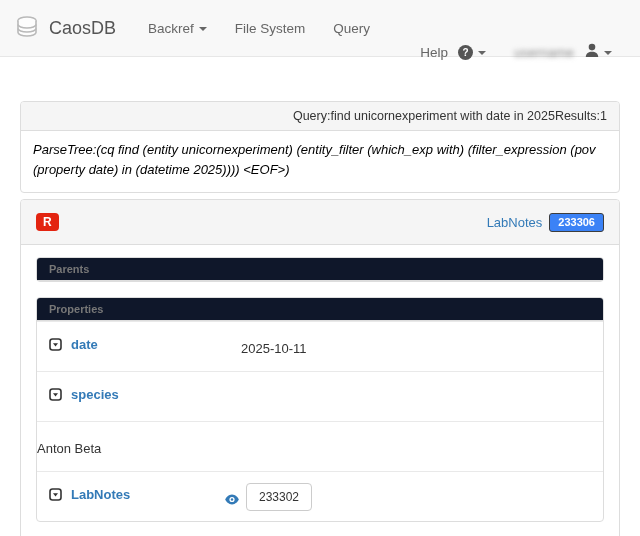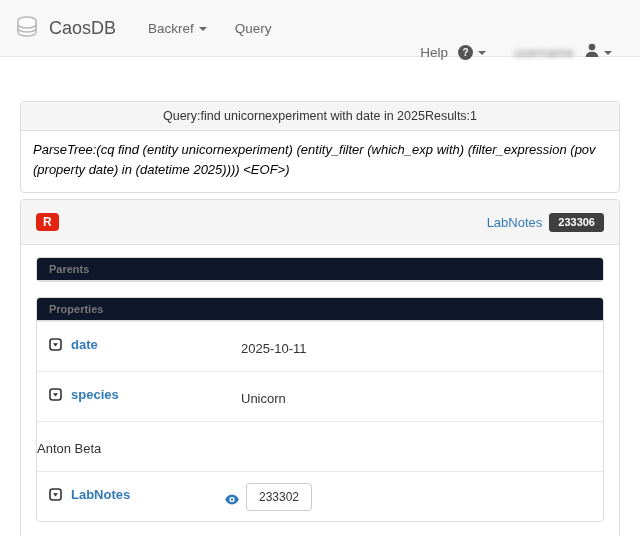--- a/index.html
+++ b/index.html
@@ -77,21 +77,21 @@
   .panel-heading {
     background: #f5f5f5;
     border-bottom: 1px solid #ddd;
     border-radius: 3px 3px 0 0;
   }
 
   
   .query-panel .panel-heading {
     padding: 7px 12px;
     display: flex;
-    justify-content: center;
+    justify-content: flex-end;
     font-size: 12.5px;
     color: #333;
   }
   .query-panel .panel-body {
     padding: 9px 12px 12px 12px;
     font-size: 13px;
     line-height: 1.55;
     color: #000000;
     font-style: italic;
   }
@@ -111,21 +111,21 @@
     font-weight: bold;
     font-size: 12px;
     padding: 3px 7px;
     border-radius: 4px;
     line-height: 1;
     cursor: pointer;
   }
   .heading-right { display: flex; align-items: center; gap: 7px; }
   a.link { color: #337ab7; text-decoration: none; cursor: pointer; }
   .id-badge {
-    background: #404040;
+    background: #3b82f6;
     border: 1px solid #3d3d3d;
     color: #fff;
     font-size: 11px;
     font-weight: bold;
     padding: 3px 8px;
     border-radius: 3px;
     line-height: 1;
     cursor: pointer;
   }
   .entity-body { padding: 12px 15px; }
@@ -194,20 +194,23 @@
       </svg>
     </span>
     <span class="brand-text">CaosDB</span>
   </div>
 
   <div class="nav-item">
     <span>Backref</span>
     <span class="caret"></span>
   </div>
   <div class="nav-item">
+    <span>File System</span>
+  </div>
+  <div class="nav-item">
     <span>Query</span>
   </div>
 
   <div class="nav-right">
     <div class="nav-item">
       <span>Help</span>
       <span class="help-circle">?</span>
       <span class="caret"></span>
     </div>
     <div class="nav-item">
@@ -269,23 +272,20 @@
         <div class="prop-row">
           <div class="prop-left">
             <span class="collapse-icon">
               <svg width="13" height="13" viewBox="0 0 13 13">
                 <rect x="1" y="1" width="11" height="11" rx="2.5" fill="#fff" stroke="#333" stroke-width="1.6"></rect>
                 <path d="M4 5.3 h5 l-2.5 3.2 z" fill="#333"></path>
               </svg>
             </span>
             <a class="link">species</a>
           </div>
-          <div class="prop-right">
-            <span class="plain-value">Unicorn</span>
-          </div>
         </div>
 
         <div class="prop-row">
           <div class="prop-right">
             <span class="plain-value">Anton Beta</span>
           </div>
         </div>
 
         <div class="prop-row">
           <div class="prop-left">

